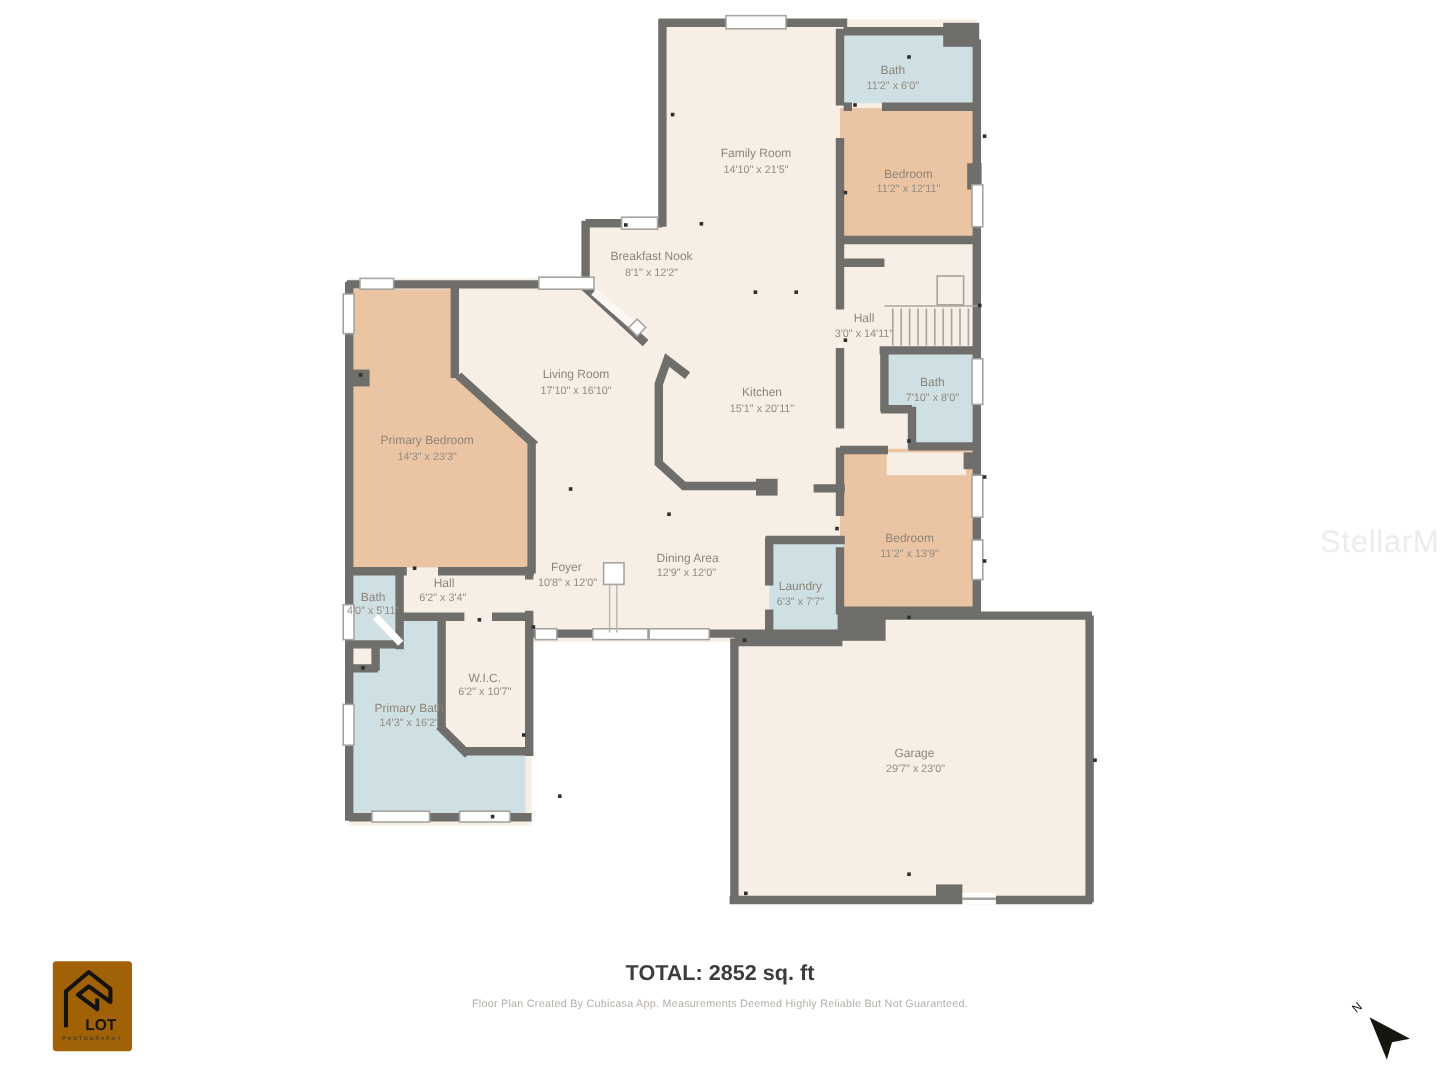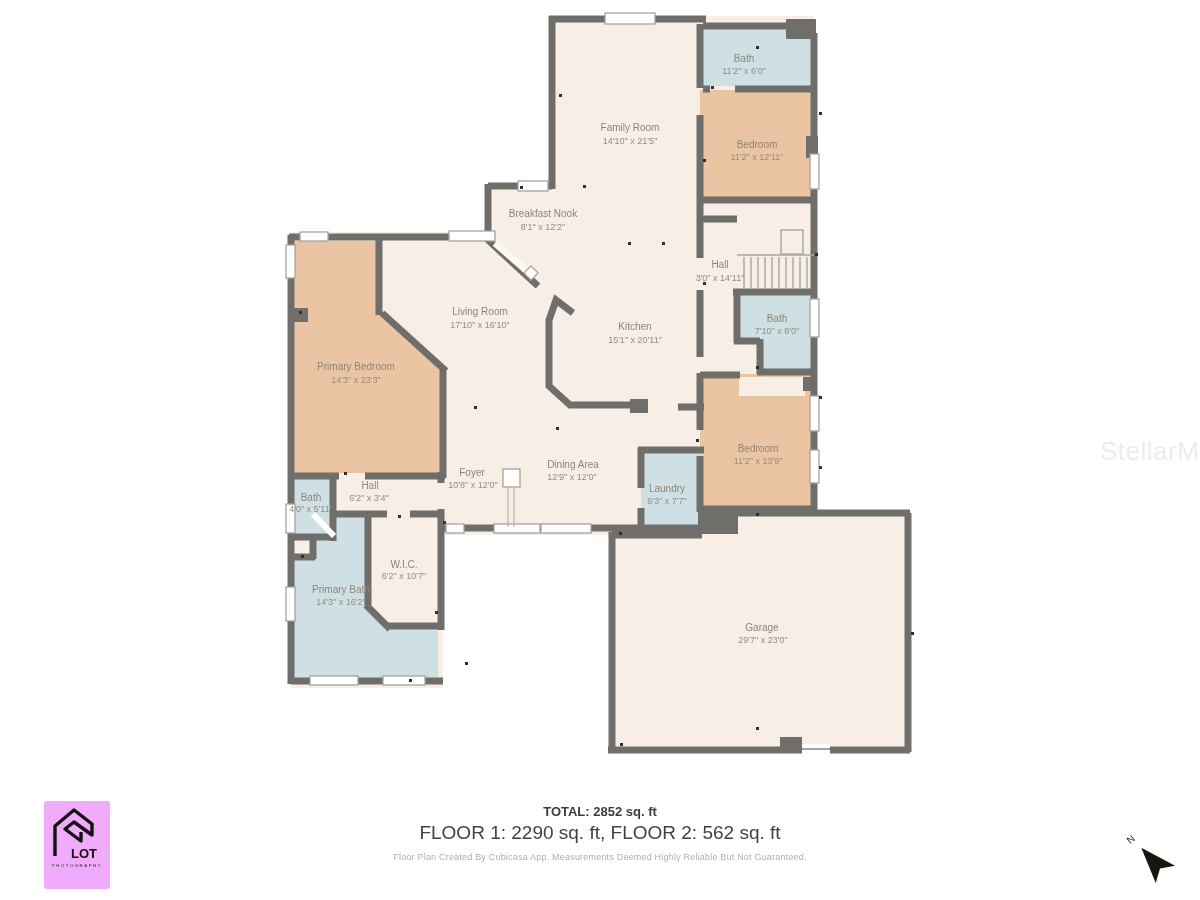--- a/index.html
+++ b/index.html
@@ -3,26 +3,26 @@
 <meta charset="utf-8">
 <style>
   html,body{margin:0;padding:0;background:#fff;}
   #stage{position:relative;width:1200px;height:900px;background:#ffffff;overflow:hidden;
          font-family:"Liberation Sans", sans-serif;}
   #plan{position:absolute;left:0;top:0;}
   .rname{font-size:10px;fill:#8e8478;}
   .rdims{font-size:9px;fill:#948c80;}
   text{font-family:"Liberation Sans", sans-serif;}
   #summary{position:absolute;left:0;top:801px;width:100%;text-align:center;color:#3c3c3c;}
-  #summary .l1{font-size:13px;font-weight:700;line-height:21px;}
+  #summary .l1{font-size:18px;font-weight:700;line-height:21px;}
   #summary .l2,#summary .l3{font-size:19px;font-weight:400;line-height:21px;color:#424242;}
   #summary .disc{font-size:9px;color:#b3aeA8;margin-top:9px;letter-spacing:.2px;}
   #watermark{position:absolute;left:1100px;top:436px;font-size:26px;color:#ececec;
              font-weight:400;letter-spacing:.5px;}
-  #logo{position:absolute;left:44px;top:801px;width:66px;height:88px;background:#f0abfc;
+  #logo{position:absolute;left:44px;top:801px;width:66px;height:75px;background:#a16207;
         border-radius:3px;}
   #compass{position:absolute;left:1110px;top:815px;}
 </style>
 </head>
 <body>
 
 <div id="stage">
 
   <svg id="plan" width="1200" height="900" viewBox="0 0 1200 900">
 
@@ -202,21 +202,20 @@
 
       <text class="rname" x="762" y="631">Garage</text>
       <text class="rdims" x="763" y="643">29'7" x 23'0"</text>
     </g>
   </svg>
 
   <div id="watermark">StellarMLS</div>
 
   <div id="summary">
     <div class="l1">TOTAL: 2852 sq. ft</div>
-    <div class="l2">FLOOR 1: 2290 sq. ft, FLOOR 2: 562 sq. ft</div>
     <div class="disc">Floor Plan Created By Cubicasa App. Measurements Deemed Highly Reliable But Not Guaranteed.</div>
   </div>
 
   <div id="logo">
     <svg width="66" height="75" viewBox="0 0 66 75">
       <path d="M11,55 V25 L30,9 L48,23 V34 L30,21 L21,28 L37,40 V31" fill="none" stroke="#151310" stroke-width="3.4" stroke-linejoin="round"></path>
       <text x="40" y="57" text-anchor="middle" font-size="13" font-weight="bold" fill="#151310">LOT</text>
       <text x="33" y="66" text-anchor="middle" font-size="4.2" letter-spacing="1.6" fill="#2a2620">PHOTOGRAPHY</text>
     </svg>
   </div>

